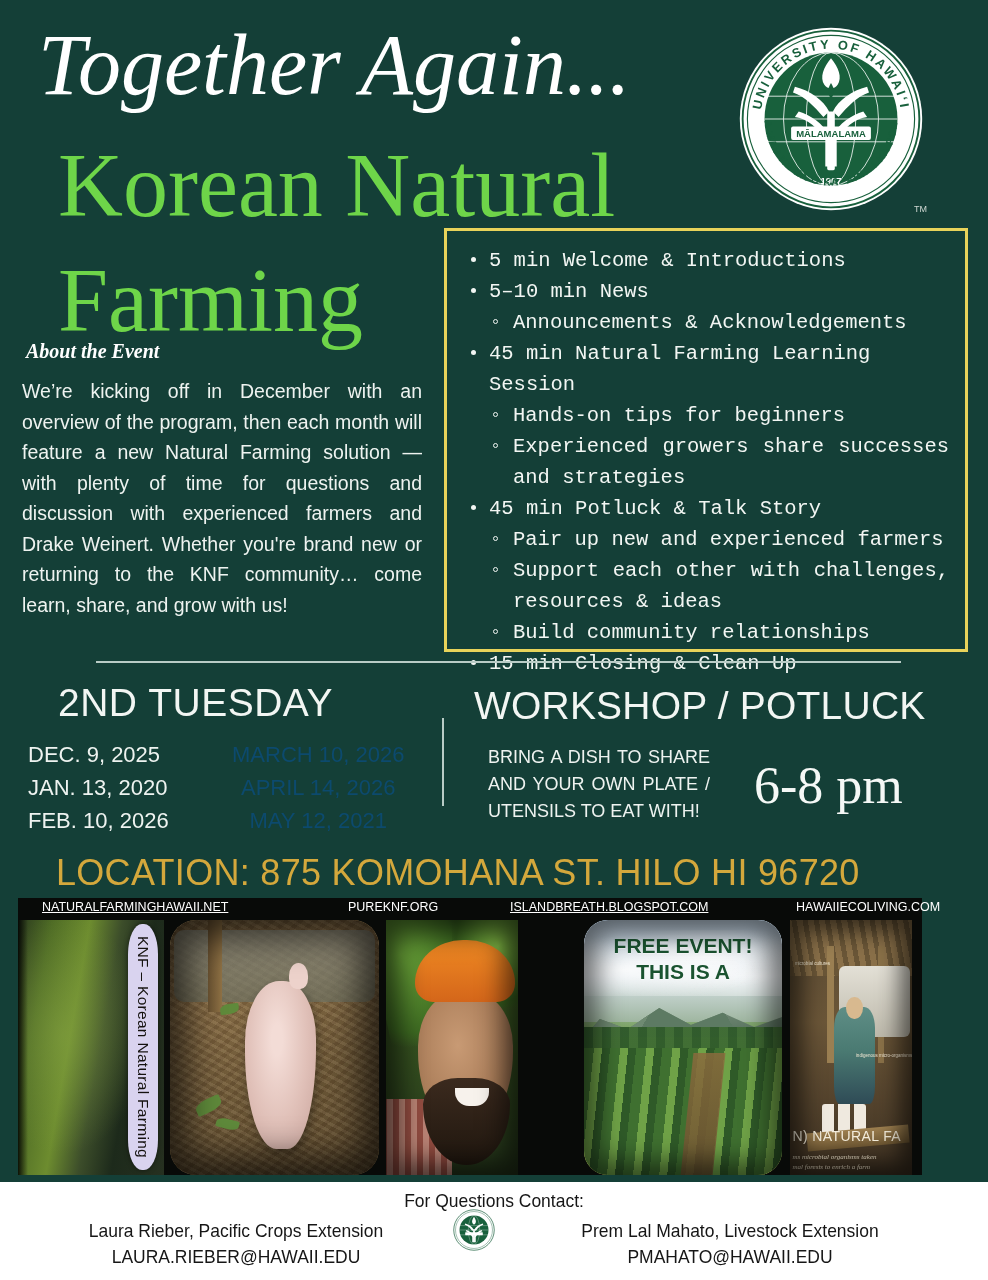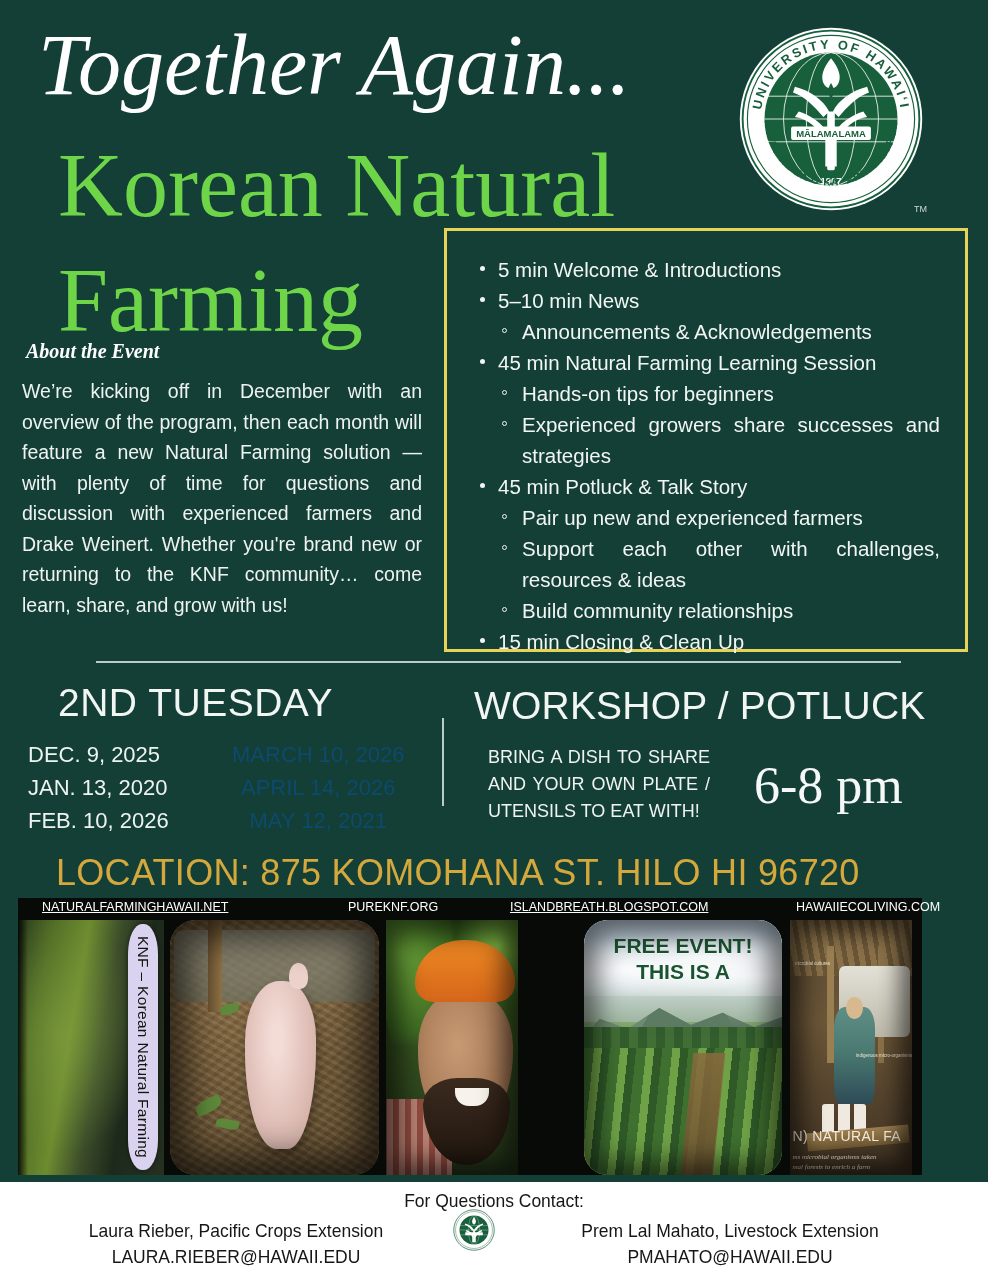--- a/index.html
+++ b/index.html
@@ -94,21 +94,21 @@
   .agenda-box {
     position: absolute;
     left: 444px;
     top: 228px;
     width: 524px;
     height: 424px;
     box-sizing: border-box;
     border: 3px solid #e8d35a;
     padding: 10px 12px 8px 10px;
   }
-  .agenda-list { margin: 13px; padding: 0; list-style: none; }
+  .agenda-list { margin: 4px; padding: 0; list-style: none; font-family: Liberation Mono, monospace; }
   .agenda-l1 {
     position: relative;
     padding-left: 28px;
     font-size: 20.5px;
     line-height: 31px;
     color: #f2f6f3;
   }
   .agenda-l1 > .bullet {
     position: absolute;
     left: 10px;

